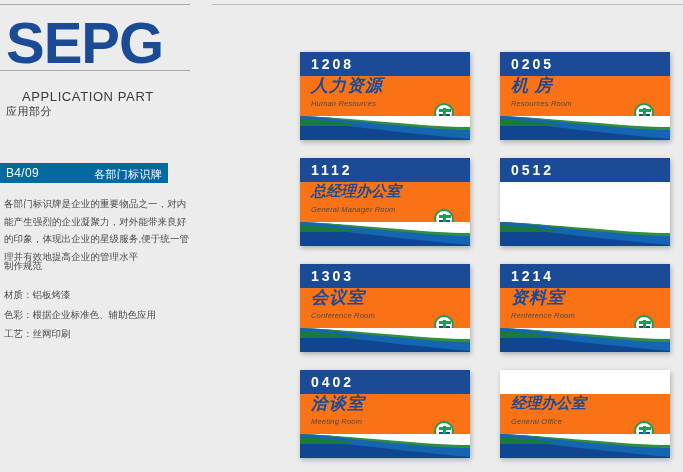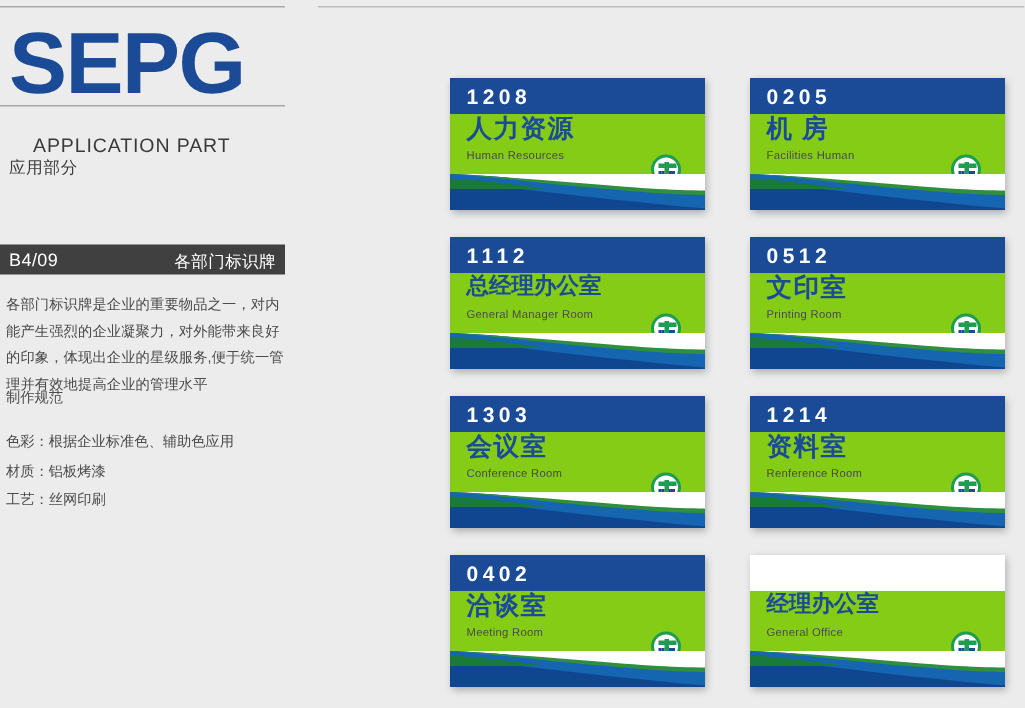--- a/index.html
+++ b/index.html
@@ -28,22 +28,22 @@
   .app-en{
     position:absolute;left:22px;top:89px;
     font-size:13px;color:#3a3a3a;letter-spacing:.6px;
   }
   .app-cn{
     position:absolute;left:6px;top:104px;
     font-size:11px;color:#3a3a3a;letter-spacing:.5px;
   }
 
   .code-bar{
-    position:absolute;left:0;top:163px;width:190px;height:20px;
-    background:#404040;color:#ffffff;
+    position:absolute;left:0;top:163px;width:168px;height:20px;
+    background:#0369a1;color:#ffffff;
   }
   .code-bar .code{
     position:absolute;left:6px;top:3px;font-size:12px;letter-spacing:.3px;
   }
   .code-bar .code-cn{
     position:absolute;right:6px;top:4px;font-size:11px;letter-spacing:.3px;
   }
 
   .body-copy{
     position:absolute;left:4px;top:195px;width:190px;
@@ -81,21 +81,22 @@
     background:#1b4b96;
   }
   .sign-num{
     position:absolute;left:11px;top:4px;
     color:#ffffff;font-size:14px;font-weight:bold;
     letter-spacing:3px;
     font-family:"Liberation Sans","DejaVu Sans",sans-serif;
   }
   .sign-body{
     position:absolute;left:0;top:24px;width:100%;height:40px;
-    background:#84cc16;
+    background:#f97316;
+    font-style:italic;
   }
   .sign-cn{
     position:absolute;left:11px;top:1px;
     color:#1b4b96;font-size:17px;font-weight:bold;
     letter-spacing:1px;line-height:1;
     white-space:nowrap;
   }
   .sign-cn.wide{font-size:15px;letter-spacing:0px;}
   .sign-en{
     position:absolute;left:11px;top:23px;
@@ -168,22 +169,22 @@
   <div class="code-bar">
     <span class="code">B4/09</span>
     <span class="code-cn">各部门标识牌</span>
   </div>
 
   <div class="body-copy">各部门标识牌是企业的重要物品之一，对内能产生强烈的企业凝聚力，对外能带来良好的印象，体现出企业的星级服务,便于统一管理并有效地提高企业的管理水平</div>
 
   <div class="spec-block">
     <div>制作规范</div>
     <div style="height:10px"></div>
+    <div>材质：铝板烤漆</div>
     <div>色彩：根据企业标准色、辅助色应用</div>
-    <div>材质：铝板烤漆</div>
     <div>工艺：丝网印刷</div>
   </div>
 </div>
 
 <div class="gallery">
   <div class="grid" id="sign-grid">
   <div class="sign">
     <div class="sign-head">
       <span class="sign-num">1208</span>
     </div>
@@ -212,21 +213,21 @@
       </svg>
     </div>
   </div>
 
   <div class="sign">
     <div class="sign-head">
       <span class="sign-num">0205</span>
     </div>
     <div class="sign-body">
       <span class="sign-cn">机 房</span>
-      <span class="sign-en">Facilities Human</span>
+      <span class="sign-en">Resources Room</span>
       <div class="sign-logo">
         <div class="logo-circle">
           <span class="g1"></span>
               <span class="g2"></span>
           <span class="g3"></span>
               <span class="g4"></span>
         </div>
         <div class="logo-cn">陕西环保集团</div>
         <div class="logo-en">SEPG</div>
       </div>
@@ -270,34 +271,20 @@
         <path d="M0,5 C34,8 70,13 108,17 C138,20 158,22 170,23 L170,24 L0,24 Z" fill="#10468f"></path>
         <path d="M0,3 C22,4 44,7 64,10 L0,10 Z" fill="#1a7a3a"></path>
       </svg>
     </div>
   </div>
 
   <div class="sign">
     <div class="sign-head">
       <span class="sign-num">0512</span>
     </div>
-    <div class="sign-body">
-      <span class="sign-cn">文印室</span>
-      <span class="sign-en">Printing Room</span>
-      <div class="sign-logo">
-        <div class="logo-circle">
-          <span class="g1"></span>
-              <span class="g2"></span>
-          <span class="g3"></span>
-              <span class="g4"></span>
-        </div>
-        <div class="logo-cn">陕西环保集团</div>
-        <div class="logo-en">SEPG</div>
-      </div>
-    </div>
     <div class="sign-wave">
       <svg viewBox="0 0 170 24" preserveAspectRatio="none">
         <rect x="0" y="0" width="170" height="24" fill="#1b4b96"></rect>
         <path d="M0,0 C40,1 70,7 110,11 C140,14 158,16 170,17 L170,0 Z" fill="#ffffff"></path>
         <path d="M0,1 C35,2 66,8 104,12 C136,15 157,17 170,18 L170,11 C150,11 120,9 86,6 C52,3 22,1 0,0 Z" fill="#2f8f3e"></path>
         <path d="M0,0 C30,2 58,6 92,9 C126,12 152,14 170,14 L170,24 L0,24 Z" fill="#1565b0"></path>
         <path d="M0,5 C34,8 70,13 108,17 C138,20 158,22 170,23 L170,24 L0,24 Z" fill="#10468f"></path>
         <path d="M0,3 C22,4 44,7 64,10 L0,10 Z" fill="#1a7a3a"></path>
       </svg>
     </div>

